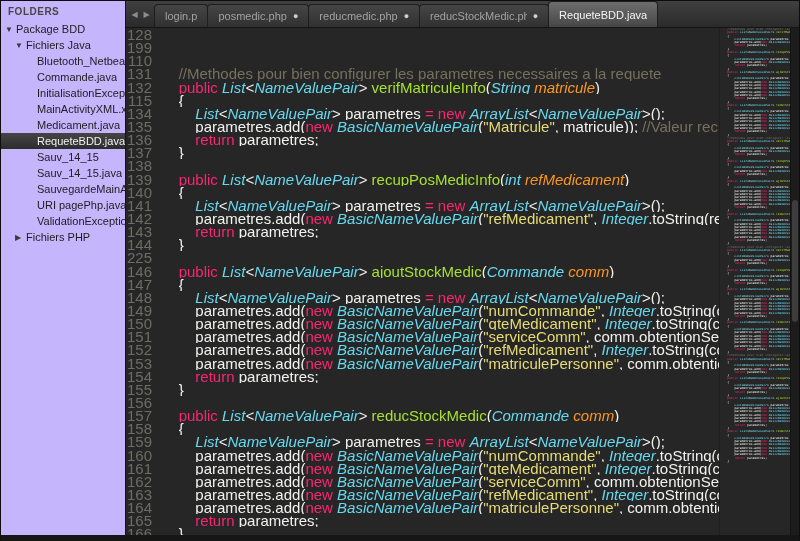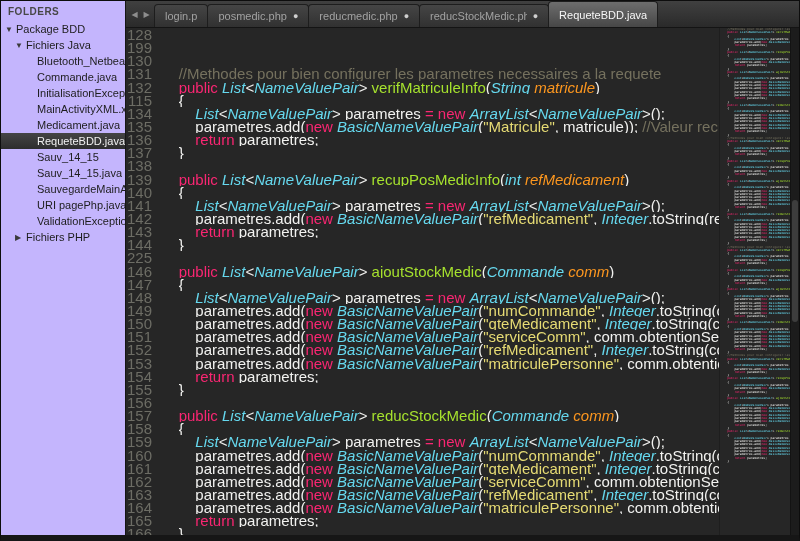--- a/index.html
+++ b/index.html
@@ -128,21 +128,21 @@
             <span class="tab-label">RequeteBDD.java</span>
           </div>
         </div>
     </div>
 
     <div class="editor">
       <div class="codearea">
         <div>
             <div class="line"><span class="ln">128</span><span class="lc"></span></div>
             <div class="line"><span class="ln">199</span><span class="lc"></span></div>
-            <div class="line"><span class="ln">130</span><span class="lc"></span></div>
+            <div class="line"><span class="ln">110</span><span class="lc"></span></div>
             <div class="line"><span class="ln">131</span><span class="lc"><span class="tk-p">    </span><span class="tk-c">//Methodes pour bien configurer les parametres necessaires a la requete</span></span></div>
             <div class="line"><span class="ln">132</span><span class="lc"><span class="tk-p">    </span><span class="tk-k">public </span><span class="tk-t">List</span><span class="tk-p">&lt;</span><span class="tk-t">NameValuePair</span><span class="tk-p">&gt; </span><span class="tk-f">verifMatriculeInfo</span><span class="tk-p">(</span><span class="tk-t">String</span><span class="tk-p"> </span><span class="tk-a">matricule</span><span class="tk-p">)</span></span></div>
             <div class="line"><span class="ln">115</span><span class="lc"><span class="tk-p">    {</span></span></div>
             <div class="line"><span class="ln">134</span><span class="lc"><span class="tk-p">        </span><span class="tk-t">List</span><span class="tk-p">&lt;</span><span class="tk-t">NameValuePair</span><span class="tk-p">&gt; parametres </span><span class="tk-k">=</span><span class="tk-p"> </span><span class="tk-k">new </span><span class="tk-t">ArrayList</span><span class="tk-p">&lt;</span><span class="tk-t">NameValuePair</span><span class="tk-p">&gt;();</span></span></div>
             <div class="line"><span class="ln">135</span><span class="lc"><span class="tk-p">        parametres.add(</span><span class="tk-k">new </span><span class="tk-t">BasicNameValuePair</span><span class="tk-p">(</span><span class="tk-s">"Matricule"</span><span class="tk-p">, matricule)); </span><span class="tk-c">//Valeur recuperee du telephone</span></span></div>
             <div class="line"><span class="ln">136</span><span class="lc"><span class="tk-p">        </span><span class="tk-k">return</span><span class="tk-p"> parametres;</span></span></div>
             <div class="line"><span class="ln">137</span><span class="lc"><span class="tk-p">    }</span></span></div>
             <div class="line"><span class="ln">138</span><span class="lc"></span></div>
             <div class="line"><span class="ln">139</span><span class="lc"><span class="tk-p">    </span><span class="tk-k">public </span><span class="tk-t">List</span><span class="tk-p">&lt;</span><span class="tk-t">NameValuePair</span><span class="tk-p">&gt; </span><span class="tk-f">recupPosMedicInfo</span><span class="tk-p">(</span><span class="tk-t">int</span><span class="tk-p"> </span><span class="tk-a">refMedicament</span><span class="tk-p">)</span></span></div>
             <div class="line"><span class="ln">140</span><span class="lc"><span class="tk-p">    {</span></span></div>

